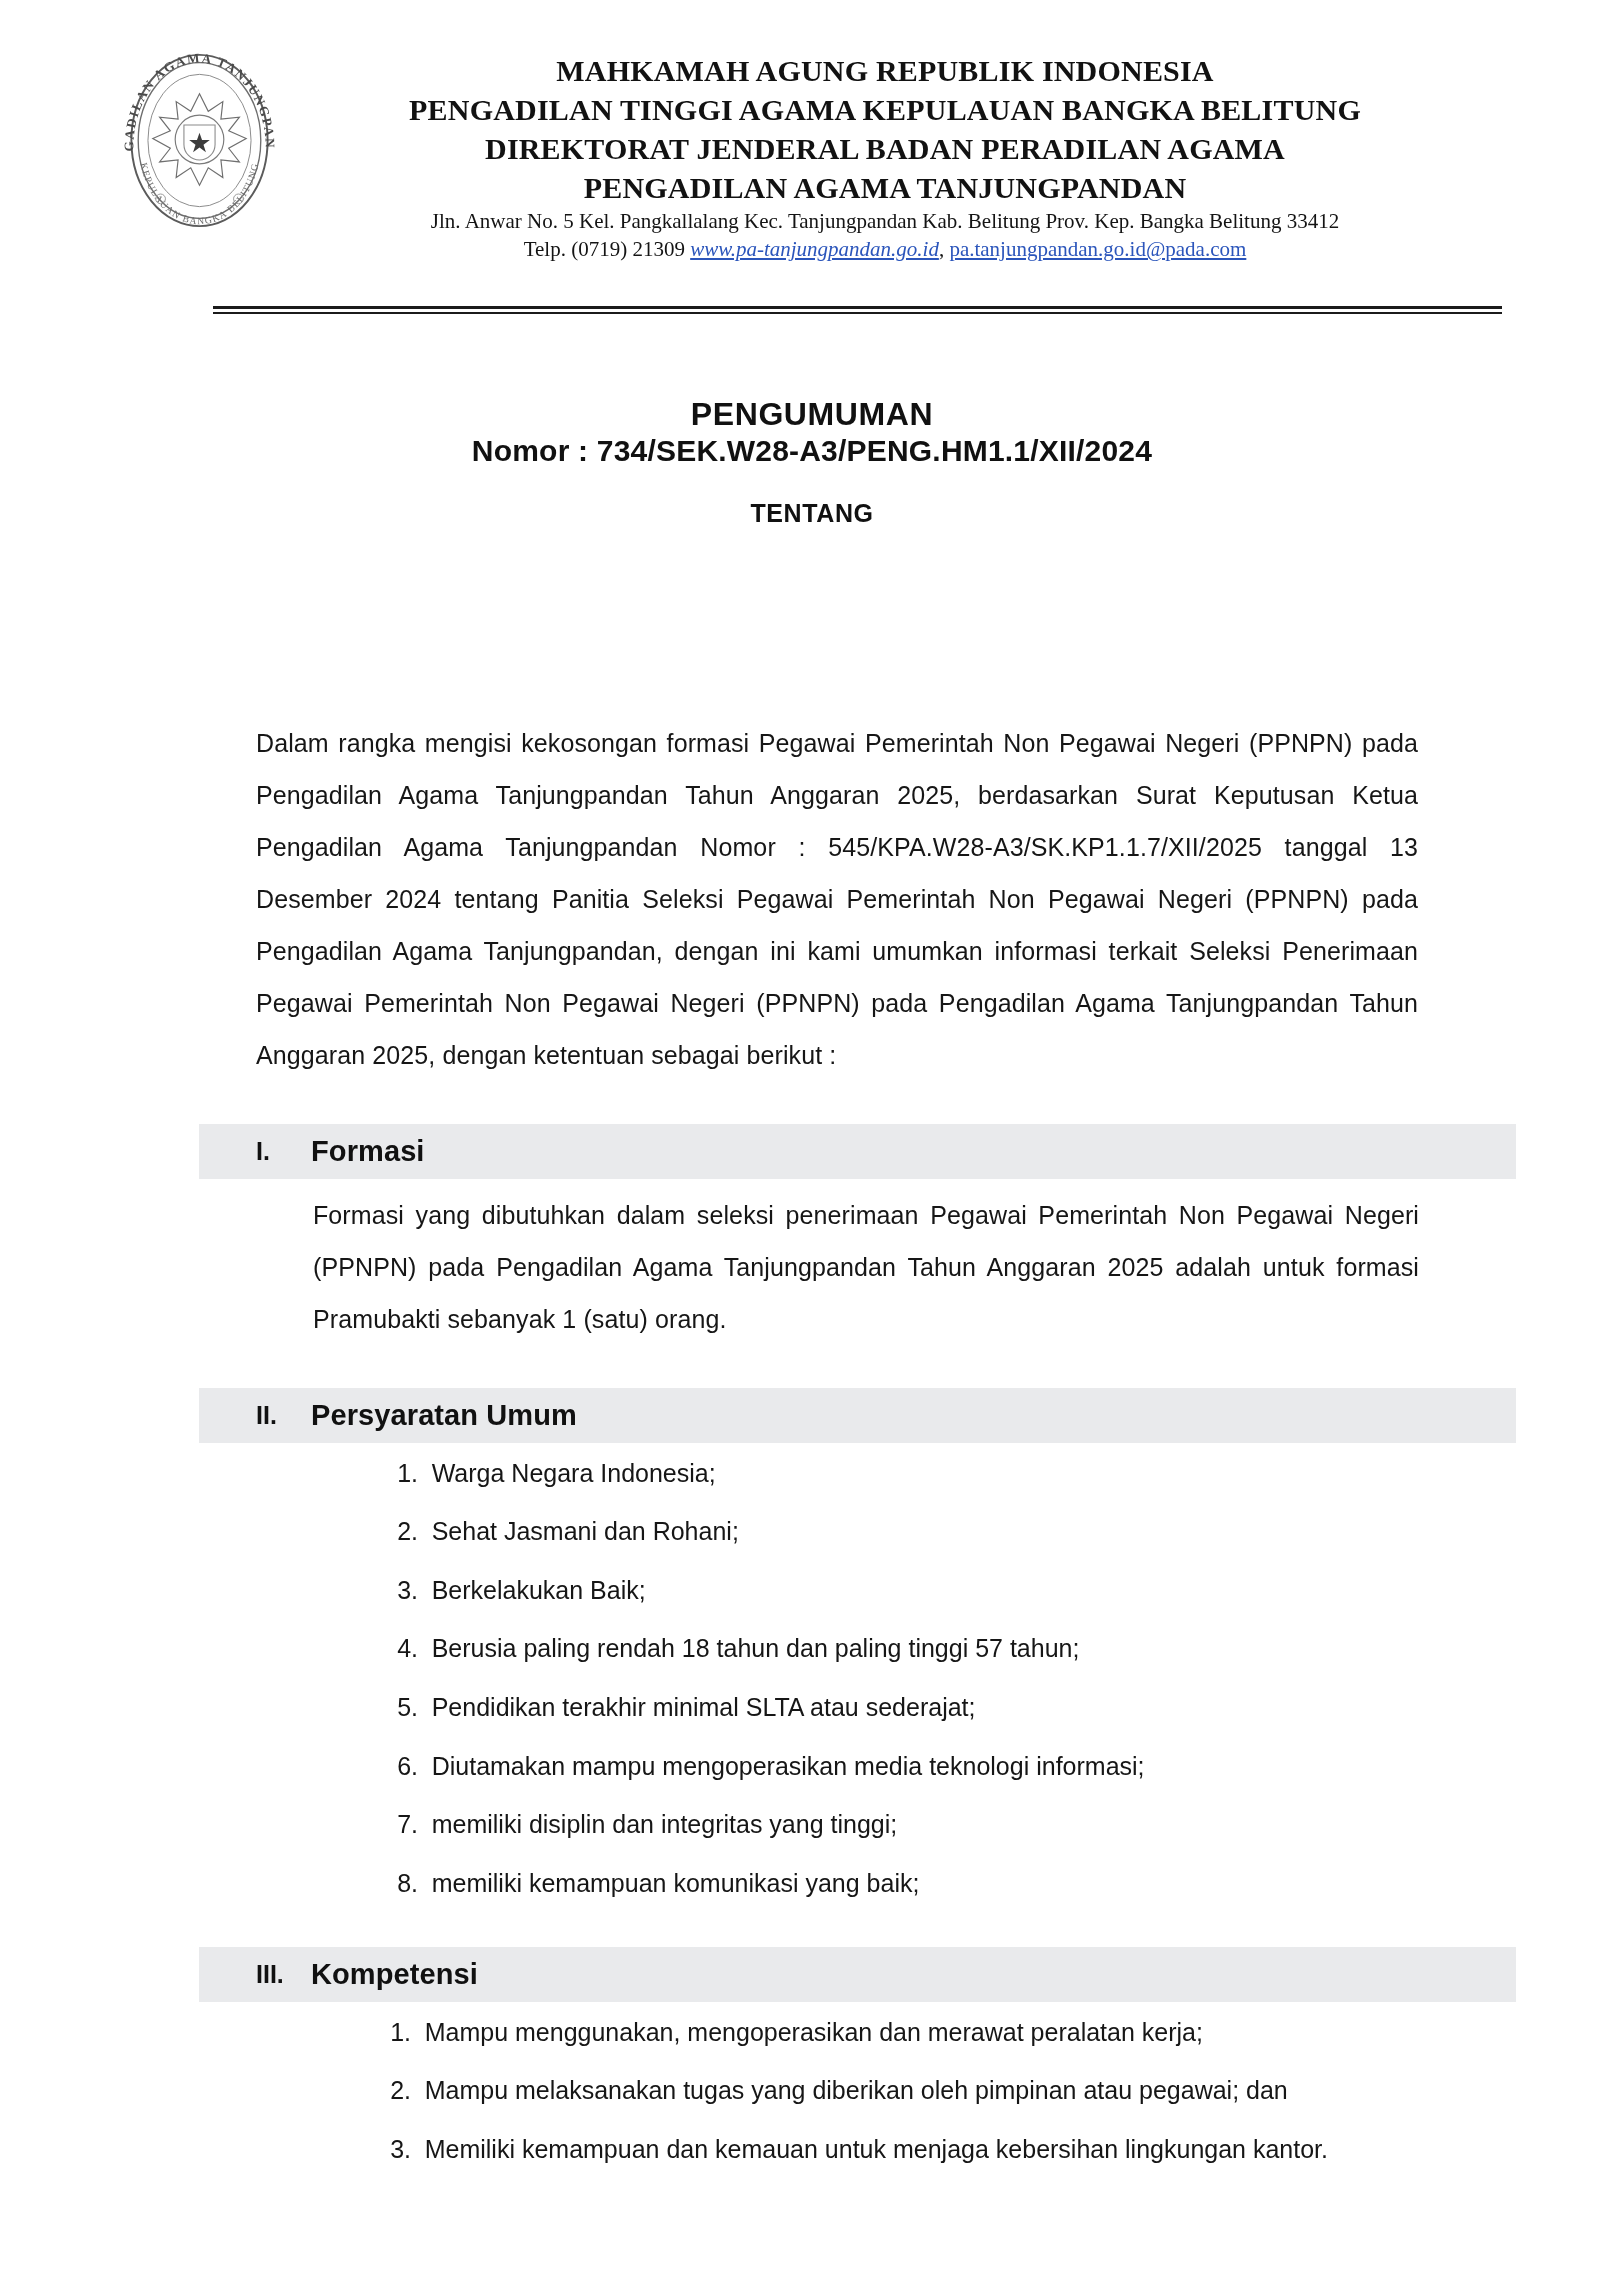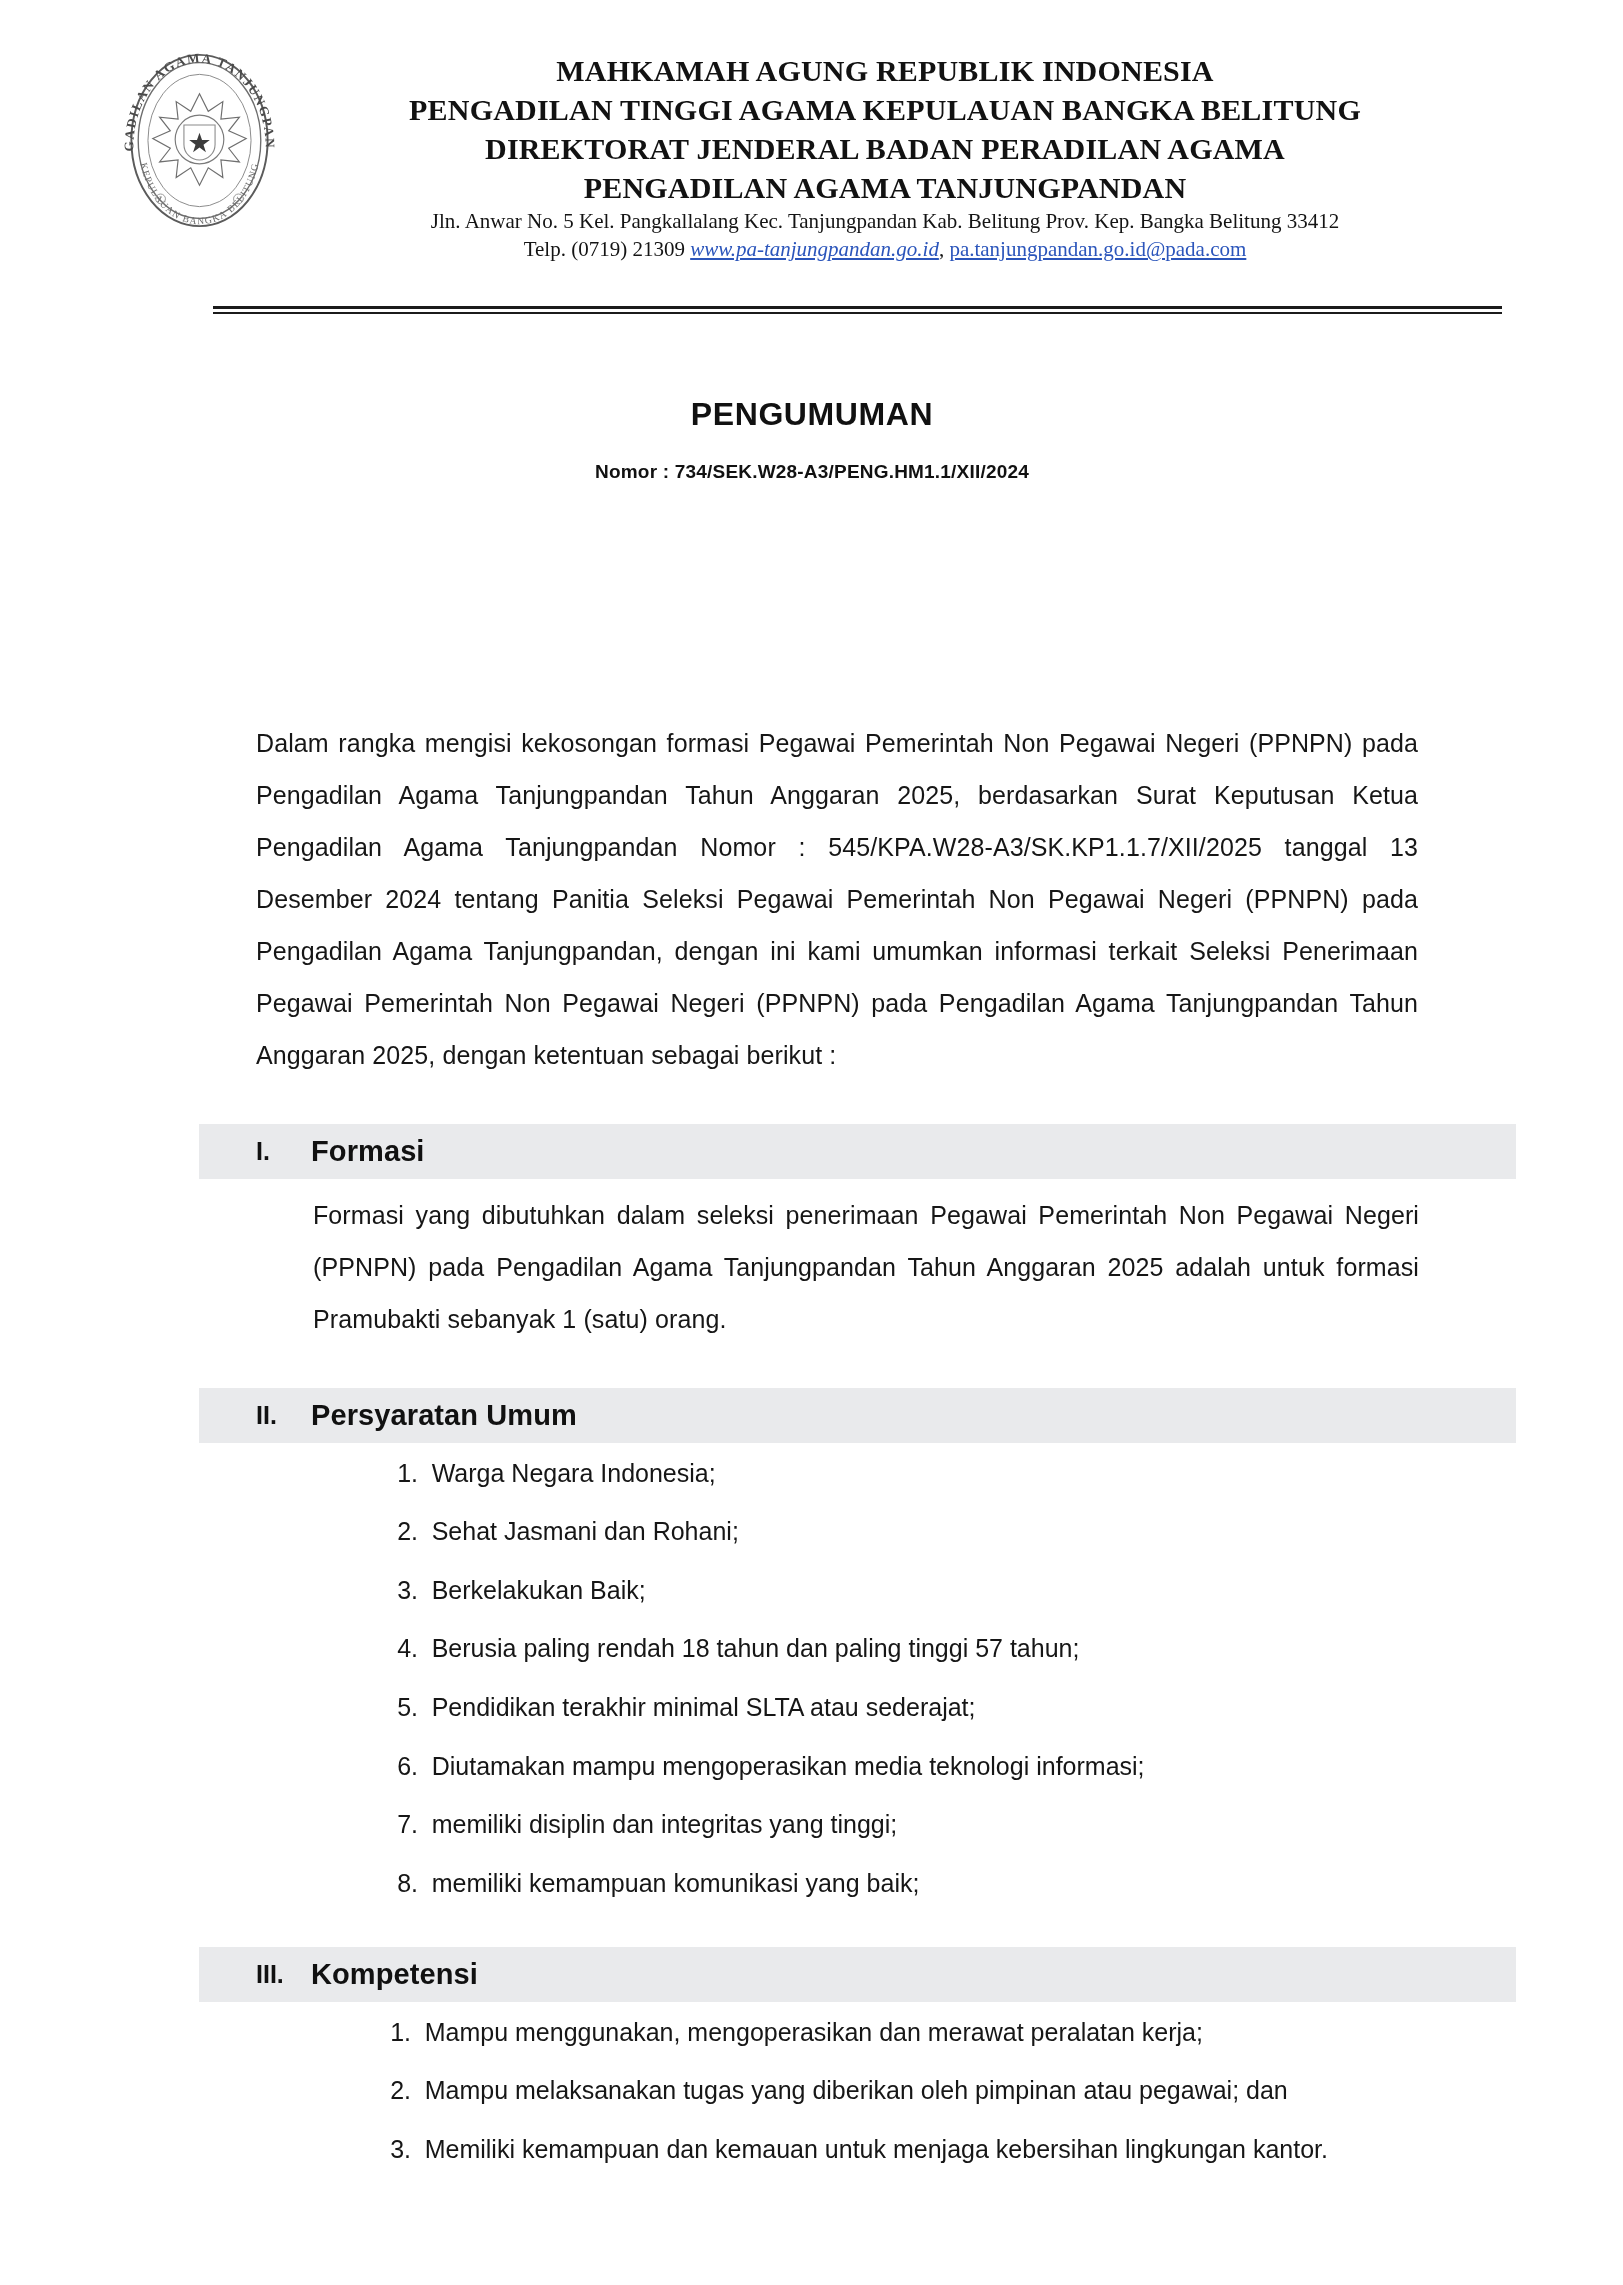--- a/index.html
+++ b/index.html
@@ -100,22 +100,22 @@
   }
   .t-pengumuman {
     font-size: 32px;
     font-weight: bold;
     letter-spacing: 0.6px;
     line-height: 39px;
     color: #111;
     margin-top: 36px;
   }
   .t-nomor {
-    margin-top: 22px;
-    font-size: 19px;
+    margin-top: 1px;
+    font-size: 30px;
     font-weight: bold;
     letter-spacing: 0.2px;
     line-height: 31px;
     color: #111;
   }
   .t-tentang {
     margin-top: 32px;
     font-size: 25px;
     font-weight: bold;
     letter-spacing: 0.6px;
@@ -262,20 +262,21 @@
 
   <div class="rule-wrap">
     <div class="rule-thick"></div>
     <div class="rule-gap"></div>
     <div class="rule-thin"></div>
   </div>
 
   <div class="titleblock">
     <div class="t-pengumuman">PENGUMUMAN</div>
     <div class="t-nomor">Nomor : 734/SEK.W28-A3/PENG.HM1.1/XII/2024</div>
+    <div class="t-tentang">TENTANG</div>
   </div>
 
   <div class="content">
 
     <div class="para">Dalam rangka mengisi kekosongan formasi Pegawai Pemerintah Non Pegawai Negeri (PPNPN) pada Pengadilan Agama Tanjungpandan Tahun Anggaran 2025, berdasarkan Surat Keputusan Ketua Pengadilan Agama Tanjungpandan Nomor : 545/KPA.W28-A3/SK.KP1.1.7/XII/2025 tanggal 13 Desember 2024 tentang Panitia Seleksi Pegawai Pemerintah Non Pegawai Negeri (PPNPN) pada Pengadilan Agama Tanjungpandan, dengan ini kami umumkan informasi terkait Seleksi Penerimaan Pegawai Pemerintah Non Pegawai Negeri (PPNPN) pada Pengadilan Agama Tanjungpandan Tahun Anggaran 2025, dengan ketentuan sebagai berikut :</div>
 
     <div class="section">
       <div class="section-head">
         <span class="num">I.</span>
         <span class="ttl">Formasi</span>

